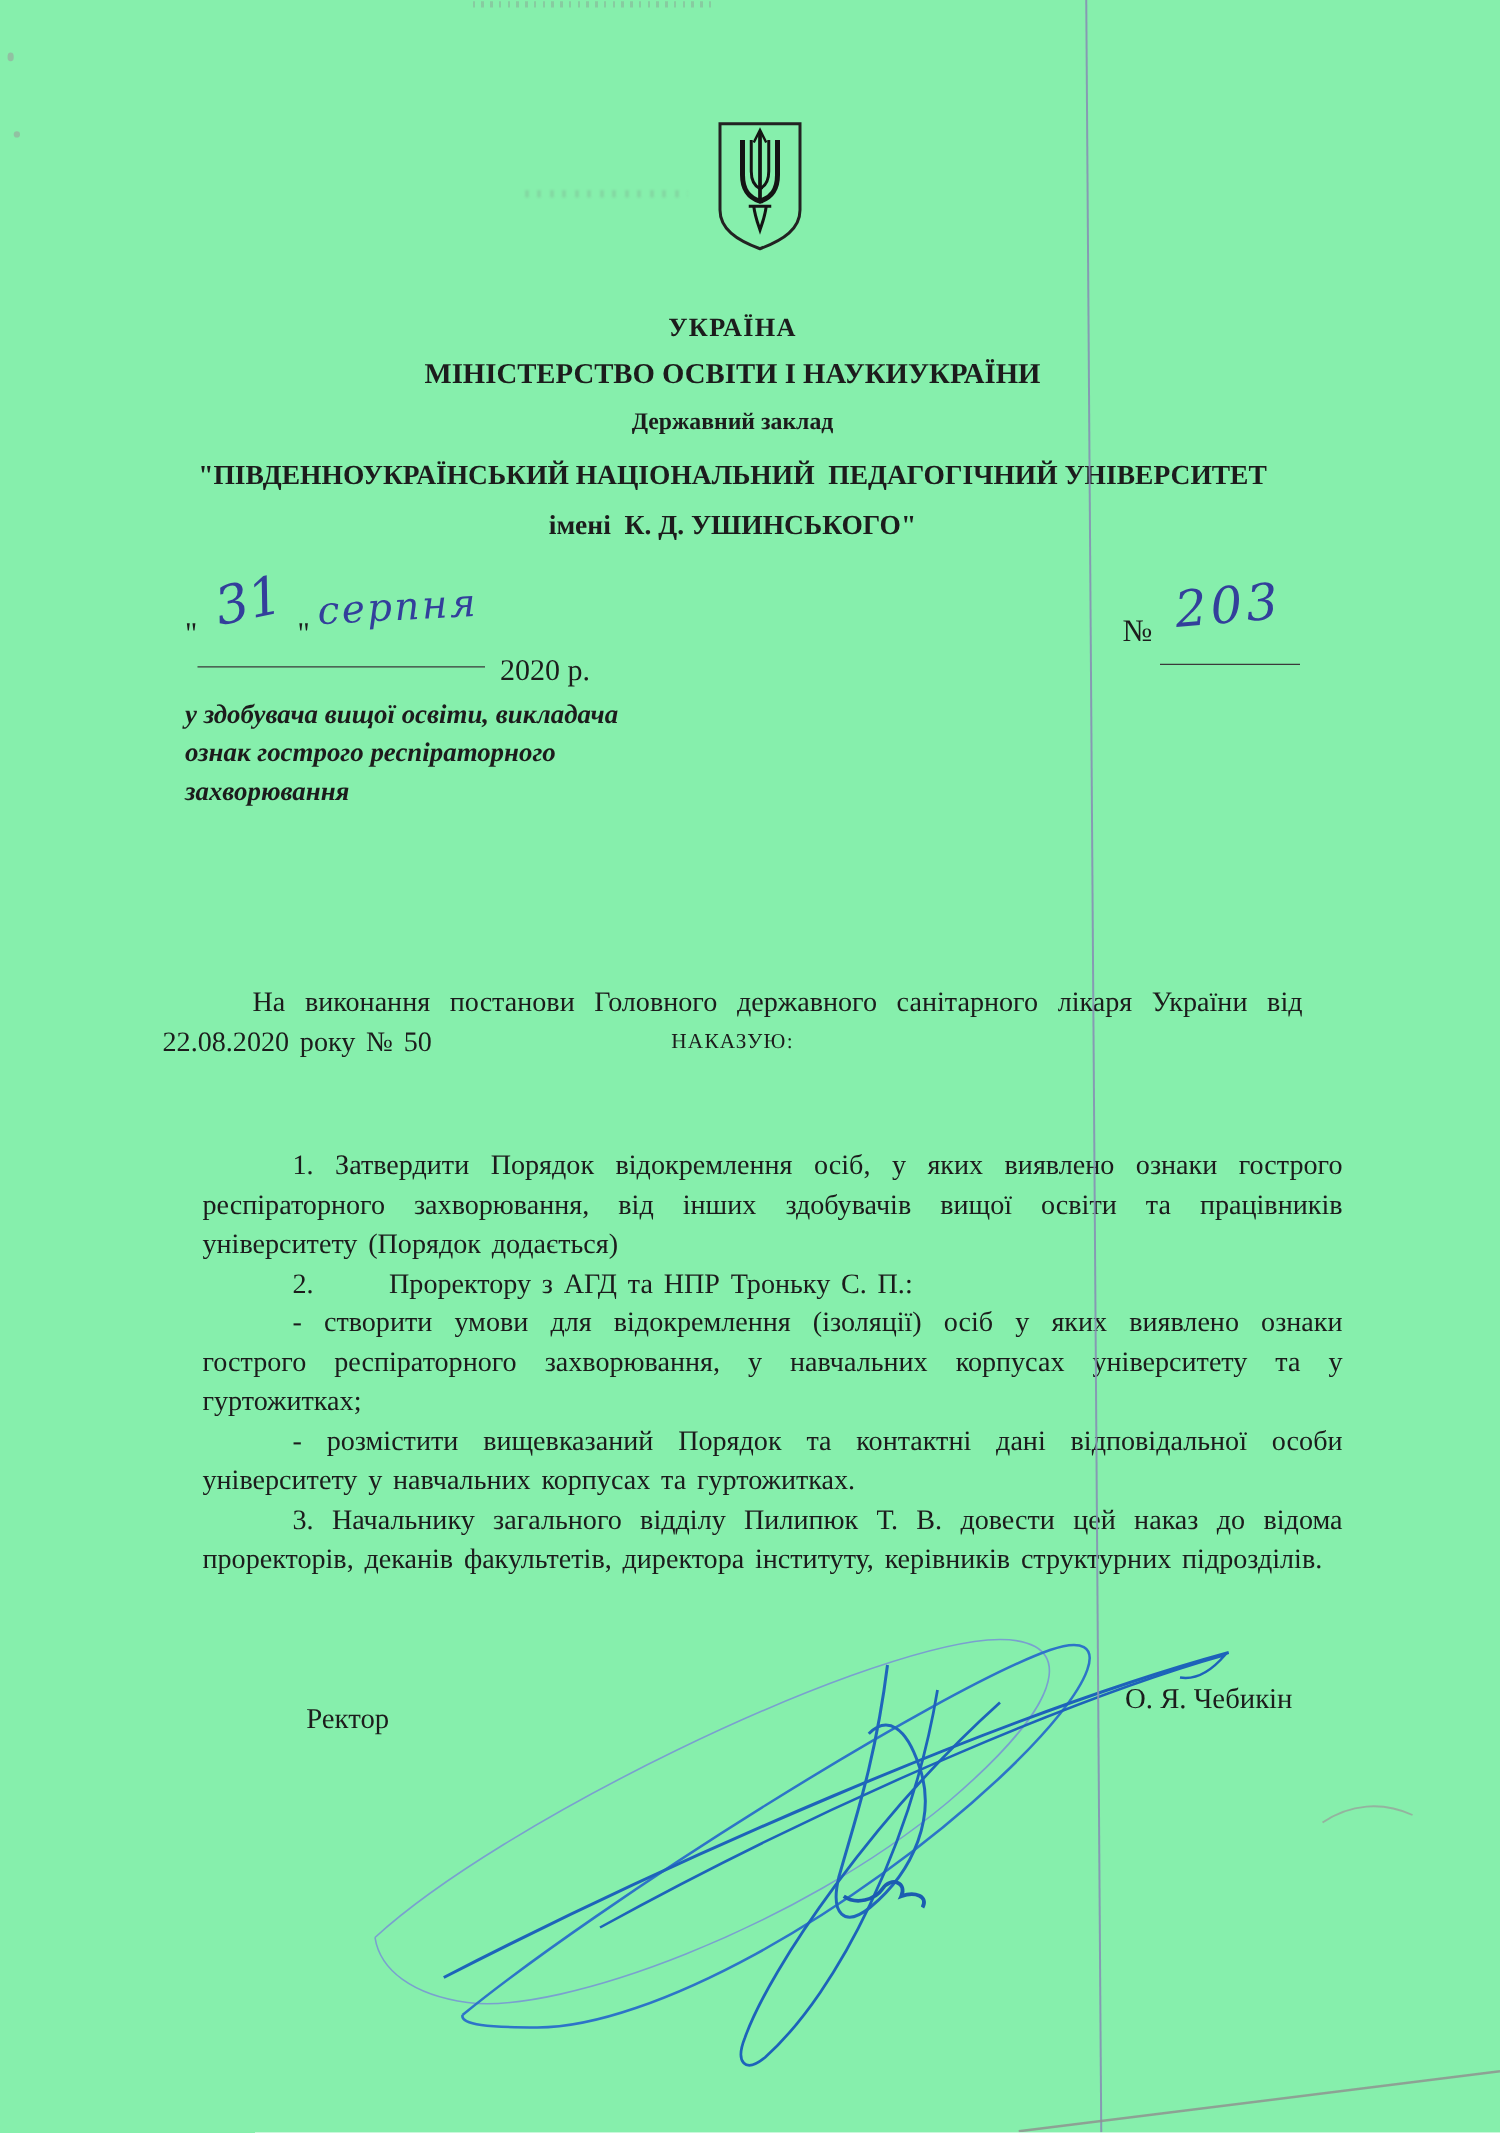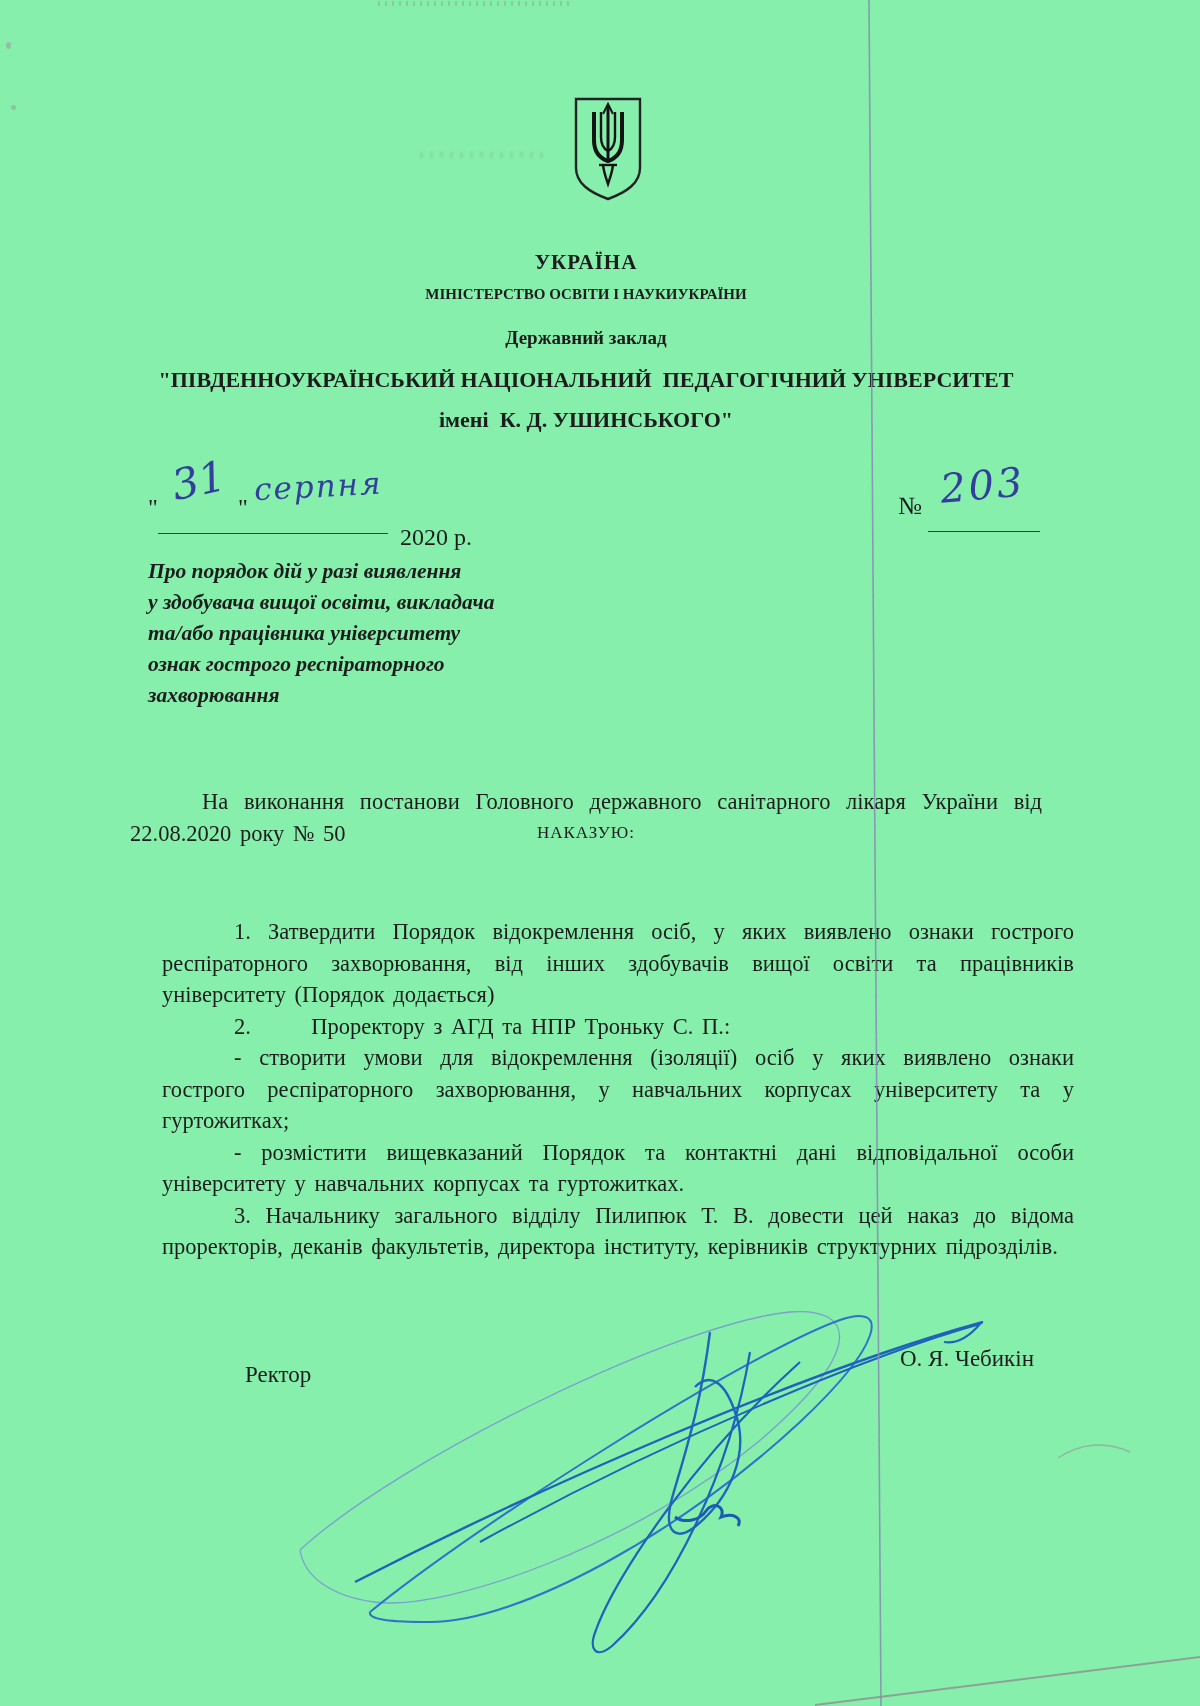--- a/index.html
+++ b/index.html
@@ -7,21 +7,21 @@
     position:relative;
     width:1200px;height:1706px;
     background:#86efac;
     overflow:hidden;
     font-family:"Liberation Serif","DejaVu Serif",serif;
     color:#1c1c1c;
   }
   .abs{position:absolute;}
   .hline{position:absolute;left:0;width:1172px;text-align:center;white-space:pre;font-weight:bold;}
   .country{top:250px;font-size:21px;letter-spacing:1px;}
-  .ministry{top:286px;font-size:15px;}
+  .ministry{top:286px;font-size:23px;}
   .orgtype{top:327px;font-size:19px;}
   .uni1{top:367px;font-size:22px;}
   .uni2{top:407px;font-size:22px;}
   .doctitle{top:451px;font-size:25px;letter-spacing:9px;}
   .printed{font-size:24px;color:#1c1c1c;}
   .hand{
     font-family:"DejaVu Serif","Liberation Serif",serif;
     font-style:italic;color:#333f9b;
   }
   .hand-day{top:456px;left:172px;font-size:42px;transform:rotate(-12deg);}
@@ -87,23 +87,21 @@
   <div class="abs printed" style="left:238px;top:494px;">"</div>
   <div class="abs hand hand-month">серпня</div>
   <div class="abs printed" style="left:400px;top:524px;">2020 р.</div>
   <div class="uline" style="left:158px;top:533px;width:230px;"></div>
 
   <div class="abs printed" style="left:898px;top:492px;font-size:25px;">№</div>
   <div class="abs hand hand-number">203</div>
   <div class="uline" style="left:928px;top:531px;width:112px;"></div>
 
   <div class="subject">
-    <div>Про порядок дій у разі виявлення</div>
     <div>у здобувача вищої освіти, викладача</div>
-    <div>та/або працівника університету</div>
     <div>ознак гострого респіраторного</div>
     <div>захворювання</div>
   </div>
 
   <div class="bodycol just preamble">На виконання постанови Головного державного санітарного лікаря України від 22.08.2020 року № 50</div>
 
   <div class="bodycol resolution">НАКАЗУЮ:</div>
 
   <div class="bodycol items">
     <p class="just">1. Затвердити Порядок відокремлення осіб, у яких виявлено ознаки гострого респіраторного захворювання, від інших здобувачів вищої освіти та працівників університету (Порядок додається)</p>

